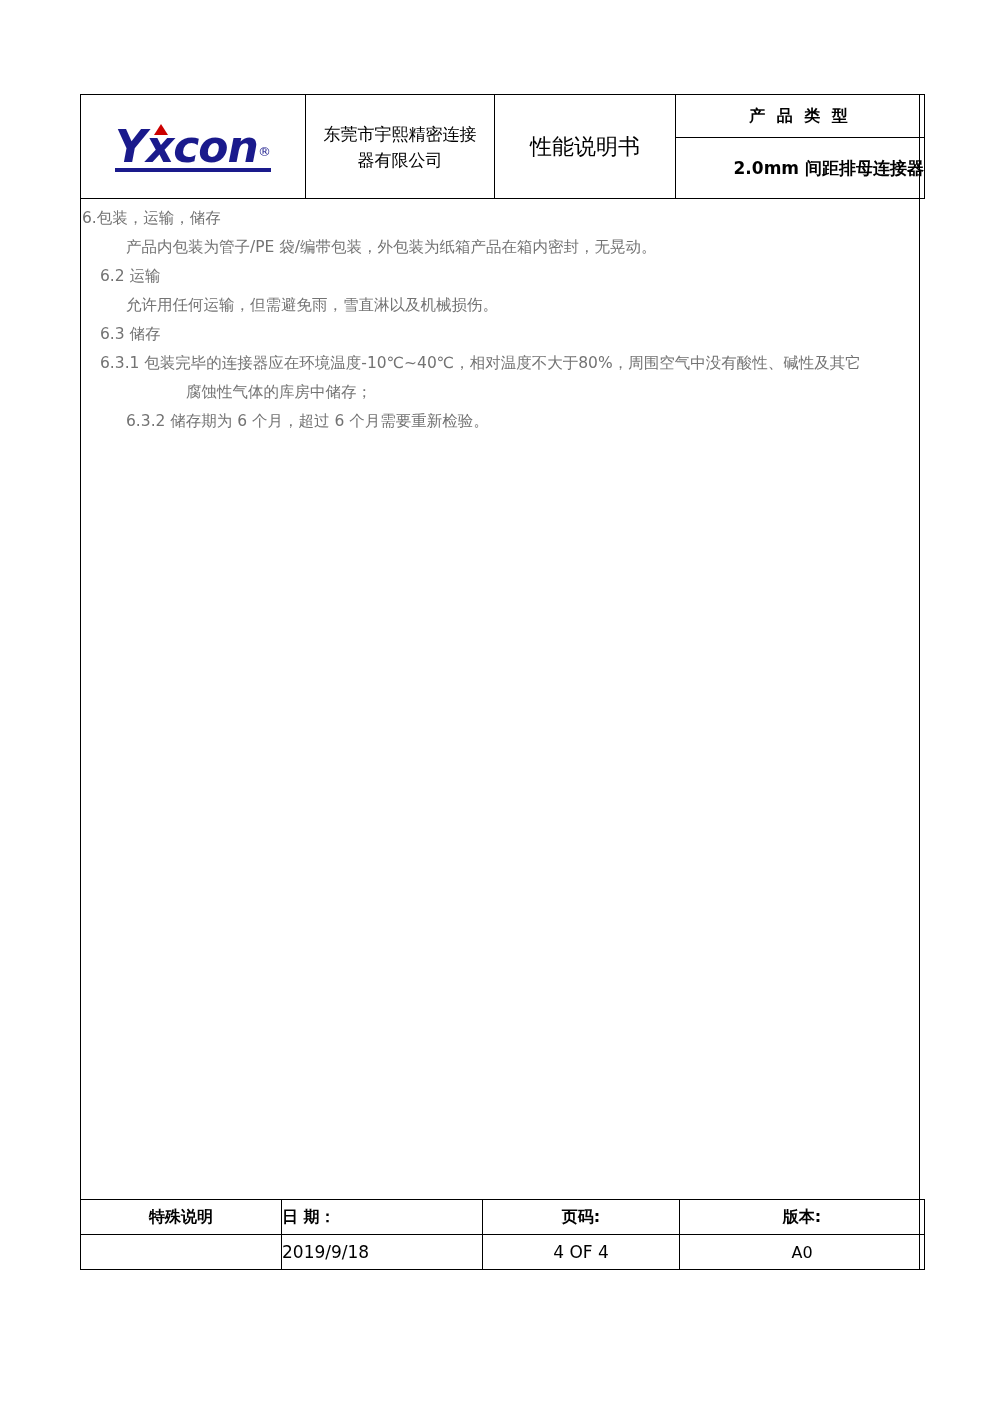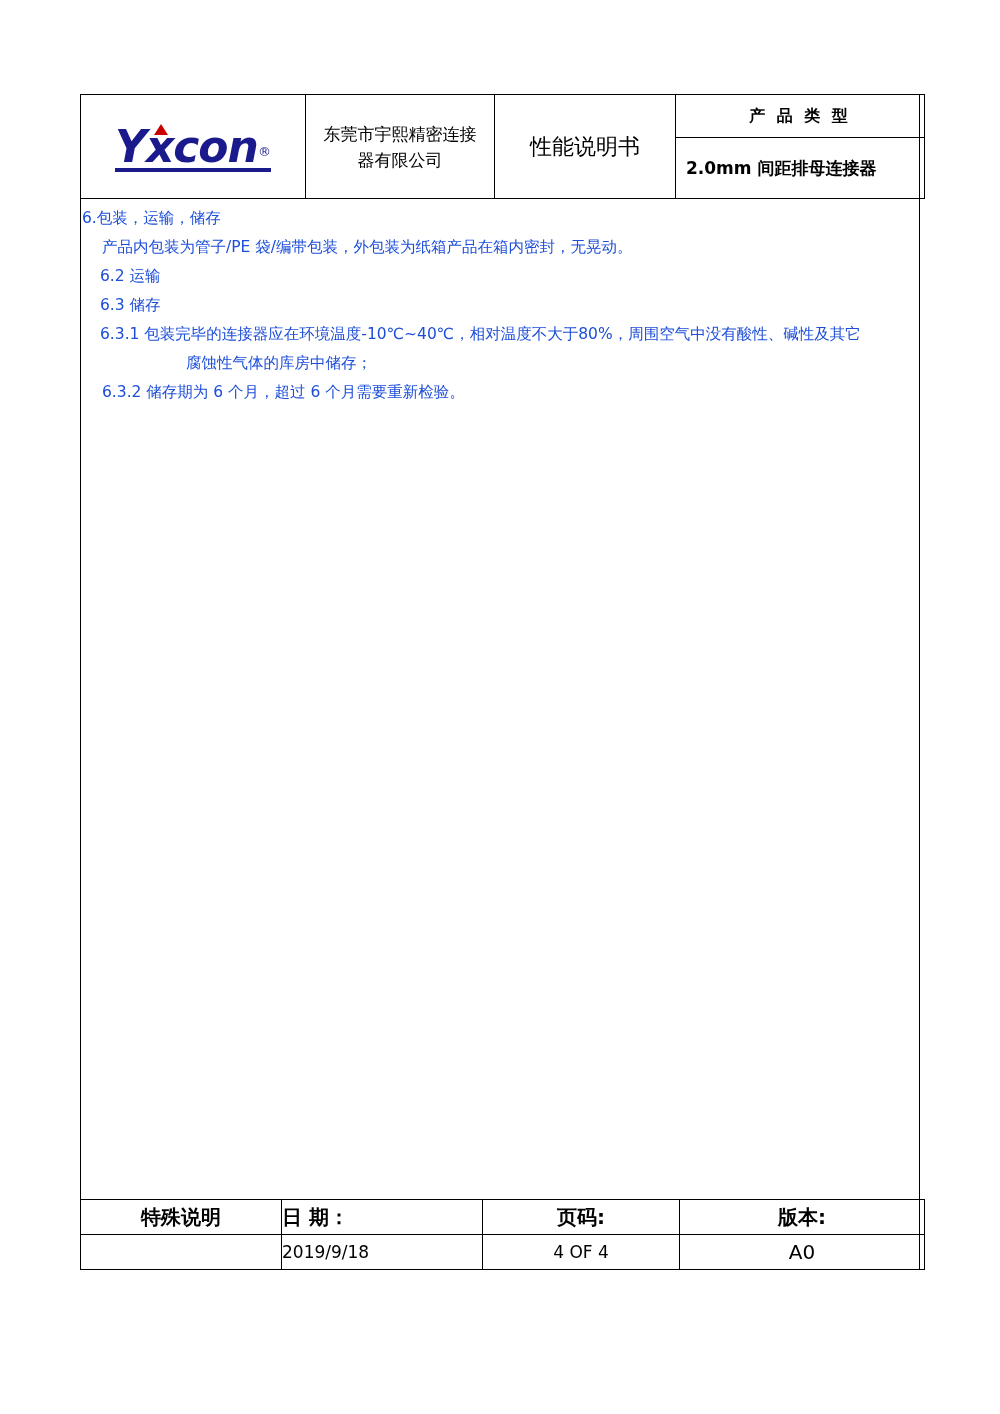--- a/index.html
+++ b/index.html
@@ -114,54 +114,54 @@
     height: 42px;
     line-height: 42px;
     text-align: center;
   }
   .type-value {
     font-family: "DejaVu Sans", sans-serif;
     font-weight: bold;
     font-size: 17px;
     height: 60px;
     line-height: 60px;
-    text-align: left;
+    text-align: right;
     padding-left: 10px;
   }
   
   .content {
     position: absolute;
     left: 82px;
     top: 204px;
     width: 836px;
     font-family: "DejaVu Sans", sans-serif;
     font-size: 15.5px;
     line-height: 29px;
-    color: #1d4ed8;
+    color: #737373;
   }
   .lvl0 { padding-left: 0px; }
   .lvl1 { padding-left: 18px; }
-  .lvl2 { padding-left: 20px; }
+  .lvl2 { padding-left: 44px; }
   .lvl3b { padding-left: 104px; }
 
   
   .footer-table {
     position: absolute;
     left: 80px;
     top: 1199px;
     width: 840px;
     border-collapse: collapse;
     table-layout: fixed;
   }
   .footer-table td {
     border: 1.5px solid #000;
     padding: 0;
     height: 34px;
     font-family: "DejaVu Sans", sans-serif;
-    font-size: 20px;
+    font-size: 16px;
     font-weight: bold;
   }
   .f1 { width: 200px; text-align: center; }
   .f2 { width: 200px; text-align: left; }
   .f3 { width: 196px; text-align: center; }
   .f4 { width: 244px; text-align: center; padding-left: 8px; }
   .footer-table tr.values td {
     font-weight: normal;
   }
   .footer-table tr.values td.f2,
@@ -201,20 +201,21 @@
         <div class="type-value">2.0mm 间距排母连接器</div>
       </td>
     </tr>
   </tbody>
     </table>
 
   <div class="content">
     <div class="lvl0">6.包装，运输，储存</div>
     <div class="lvl2">产品内包装为管子/PE 袋/编带包装，外包装为纸箱产品在箱内密封，无晃动。</div>
     <div class="lvl1">6.2 运输</div>
+    <div class="lvl2">允许用任何运输，但需避免雨，雪直淋以及机械损伤。</div>
     <div class="lvl1">6.3 储存</div>
     <div class="lvl1">6.3.1 包装完毕的连接器应在环境温度-10℃~40℃，相对温度不大于80%，周围空气中没有酸性、碱性及其它</div>
     <div class="lvl3b">腐蚀性气体的库房中储存；</div>
     <div class="lvl2">6.3.2 储存期为 6 个月，超过 6 个月需要重新检验。</div>
   </div>
 
   <table class="footer-table">
     <tbody>
         <tr class="labels">
       <td class="f1">特殊说明</td>

